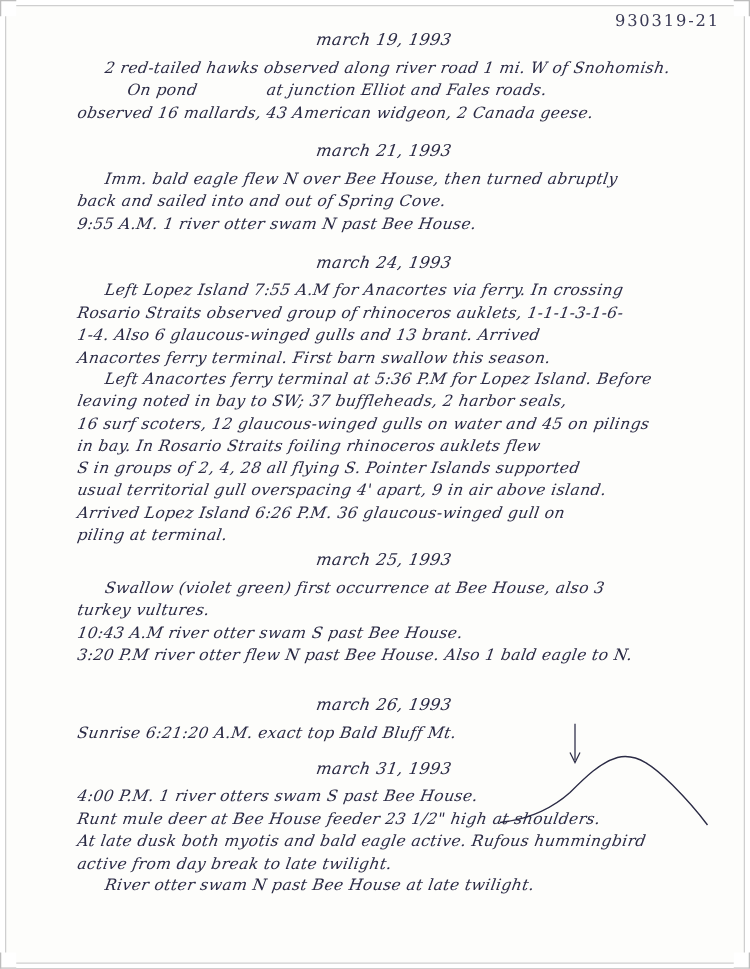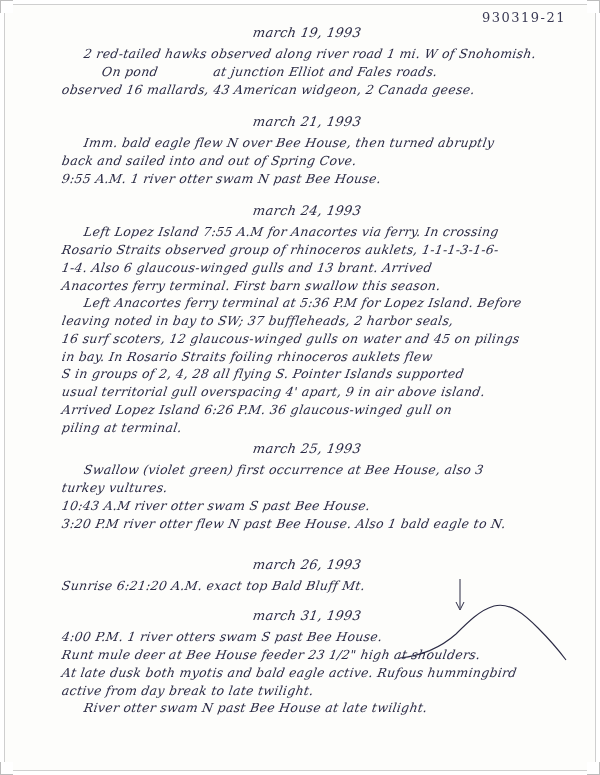--- a/index.html
+++ b/index.html
@@ -34,21 +34,21 @@
     border: 1px solid #bdbdbd;
     background: #ffffff;
   }
   .corner.tl { left: 0px; top: 0px; border-right: none; border-bottom: none; }
   .corner.tr { right: 0px; top: 0px; border-left: none; border-bottom: none; }
   .corner.bl { left: 0px; bottom: 0px; border-right: none; border-top: none; }
   .corner.br { right: 0px; bottom: 0px; border-left: none; border-top: none; }
 
   .archive-id {
     position: absolute;
-    right: 34px;
+    right: 24px;
     top: 10px;
     font-family: "DejaVu Serif", serif;
     font-size: 13px;
     letter-spacing: 1.5px;
     color: #3a3a55;
   }
 
   .hand {
     font-family: "DejaVu Serif", serif;
     font-style: italic;

